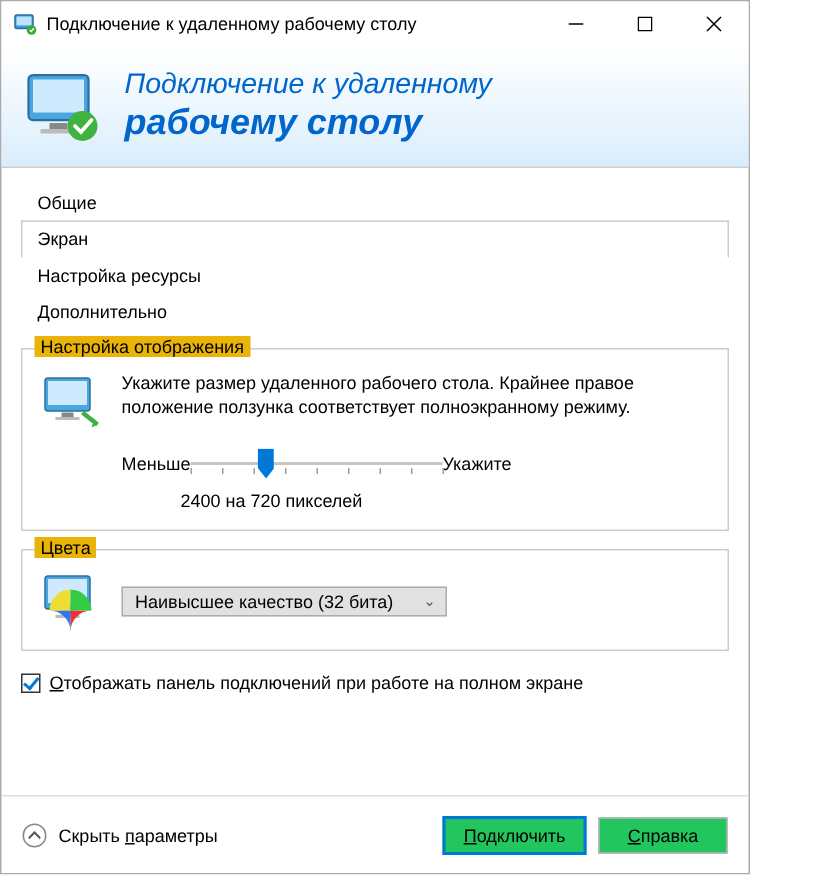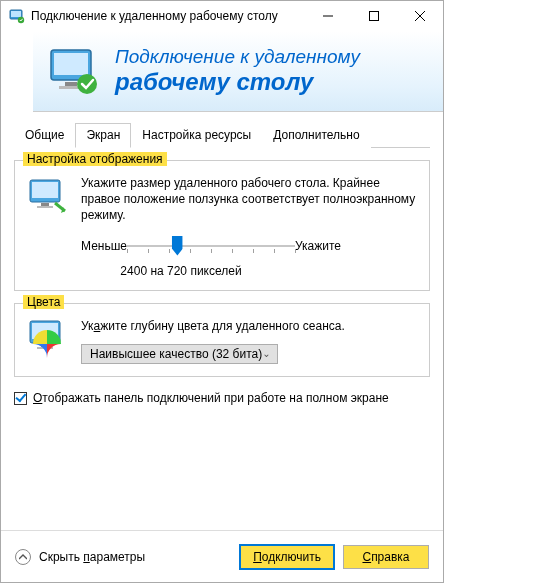--- a/index.html
+++ b/index.html
@@ -1,54 +1,54 @@
 <!DOCTYPE html>
 <html><head>
 <meta charset="utf-8">
 <style>
 * { box-sizing: border-box; margin: 0; padding: 0; font-family: 'Segoe UI', Tahoma, sans-serif; font-size: 12px; }
 body { background: #fff; width: 542px; height: 583px; overflow: hidden; }
-.window { width: 444px; height: 583px; border: 1px solid #aaa; display: flex; flex-direction: column; }
+.window { width: 500px; height: 583px; border: 1px solid #aaa; display: flex; flex-direction: column; }
 .titlebar { height: 30px; display: flex; align-items: center; padding-left: 8px; background: #fff; }
 .titlebar .tb-icon { width: 16px; height: 16px; margin-right: 6px; }
 .titlebar .title { flex: 1; font-size: 12px; color: #000; }
 .tb-btns { display: flex; height: 100%; }
 .tb-btn { width: 46px; height: 100%; display: flex; align-items: center; justify-content: center; color: #000; }
-.banner { height: 81px; background: linear-gradient(180deg, #fff 0%, #e5f3fd 70%, #d8ecfa 100%); border-bottom: 1px solid #ccc; display: flex; align-items: center; padding-left: 14px; margin-left: 32px; }
+.banner { height: 81px; background: linear-gradient(180deg, #fff 0%, #e5f3fd 70%, #d8ecfa 100%); border-bottom: 1px solid #ccc; display: flex; align-items: center; padding-left: 14px; }
 .banner .big-icon { width: 54px; height: 54px; margin-right: 14px; }
 .banner .banner-text { color: #0066cc; }
 .banner .line1 { font-size: 19px; font-style: italic; }
 .banner .line2 { font-size: 24px; font-weight: bold; font-style: italic; }
 .content { flex: 1; padding: 10px 13px 0 13px; }
-.tabs { display: flex; border-bottom: 1px solid #ccc; }
+.tabs { display: flex; border-bottom: 1px solid #ccc; flex-direction: column; }
 .tab { padding: 4px 10px 5px; border: 1px solid transparent; border-bottom: none; position: relative; top: 1px; background: #fff; cursor: default; }
 .tab.active { border-color: #ccc; border-bottom: 1px solid #fff; }
 .tab:not(.active) { color: #000; }
 .group { border: 1px solid #ccc; margin-top: 12px; position: relative; padding: 14px 12px 12px; }
-.group .legend { position: absolute; top: -9px; left: 8px; background: #fde047; padding: 0 4px; font-size: 12px; }
+.group .legend { position: absolute; top: -9px; left: 8px; background: #eab308; padding: 0 4px; font-size: 12px; }
 .row { display: flex; align-items: flex-start; }
 .sec-icon { width: 40px; height: 40px; margin-right: 14px; flex-shrink: 0; }
 .desc { line-height: 1.35; }
 .slider-row { display: flex; align-items: center; margin-top: 12px; margin-left: 54px; }
 .slider-track { width: 168px; height: 20px; position: relative; }
 .slider-track .rail { position: absolute; top: 9px; left: 0; right: 0; height: 2px; background: #c7c7c7; }
 .slider-track .tick { position: absolute; top: 13px; width: 1px; height: 4px; background: #a0a0a0; }
 .slider-track .thumb { position: absolute; top: 0; width: 11px; height: 20px; background: #0078d7; transform: translateX(-50%); clip-path: polygon(0 0,100% 0,100% 65%,50% 100%,0 65%); }
 .reso { text-align: center; margin-top: 8px; margin-left: 54px; width: 200px; }
 .cb-row { display: flex; align-items: center; margin-top: 12px; margin-left: 54px; gap: 6px; }
 .cb { width: 13px; height: 13px; border: 1px solid #333; display: inline-flex; align-items: center; justify-content: center; background: #fff; flex-shrink:0; }
 .cb.checked::after { content: ""; width: 8px; height: 4px; border-left: 2px solid #0078d7; border-bottom: 2px solid #0078d7; transform: rotate(-50deg) translate(1px,-1px); }
 .color-select { margin-top: 10px; margin-left: 54px; }
-.sel { display: inline-flex; align-items: center; border: 1px solid #adadad; background: #e1e1e1; padding: 2px 6px 2px 8px; font-size: 12px; justify-content: flex-end; }
+.sel { display: inline-flex; align-items: center; border: 1px solid #adadad; background: #e1e1e1; padding: 2px 6px 2px 8px; gap: 20px; font-size: 12px; justify-content: flex-end; }
 .sel .chev { font-size: 10px; color: #555; }
 .footer-cb { display: flex; align-items: flex-end; gap: 6px; margin-top: 14px; }
 .bottom { height: 52px; border-top: 0; display: flex; align-items: center; padding: 0 14px; margin-top: auto; border-top: 1px solid #ddd; }
 .up-icon { width: 16px; height: 16px; border: 1px solid #888; border-radius: 50%; display: inline-flex; align-items: center; justify-content: center; margin-right: 8px; }
 .spacer { flex: 1; }
-.btn { min-width: 86px; padding: 4px 12px; background: #fde047; border: 1px solid #adadad; margin-left: 8px; text-align: center; }
+.btn { min-width: 86px; padding: 4px 12px; background: #22c55e; border: 1px solid #adadad; margin-left: 8px; text-align: center; }
 .btn.primary { border: 2px solid #0078d7; }
 .u { text-decoration: underline; }
 svg { display: block; }
 </style>
 </head>
 <body>
 
 <div class="window">
 
   <div class="titlebar">
@@ -151,21 +151,20 @@
               <rect x="5" y="5" width="26" height="16" fill="#cfeaff"></rect>
               <rect x="14" y="26" width="8" height="3" fill="#888"></rect>
               <rect x="10" y="29" width="16" height="2" fill="#bbb"></rect>
               <path d="M20 40 A14 14 0 0 1 34 26 L20 26 Z" fill="#e33"></path>
               <path d="M20 40 A14 14 0 0 0 6 26 L20 26 Z" fill="#37e"></path>
               <path d="M6 26 A14 14 0 0 1 20 12 L20 26 Z" fill="#ed3"></path>
               <path d="M34 26 A14 14 0 0 0 20 12 L20 26 Z" fill="#3c4"></path>
             </svg>
         </span>
         <div style="flex:1">
-          <div class="desc">Ук<span class="u">а</span>жите глубину цвета для удаленного сеанса.</div>
           <div class="color-select" style="margin-left:0;margin-top:10px">
             <div class="sel">
               <span>Наивысшее качество (32 бита)</span>
               <span class="chev">⌄</span>
             </div>
           </div>
         </div>
       </div>
     </div>
 

